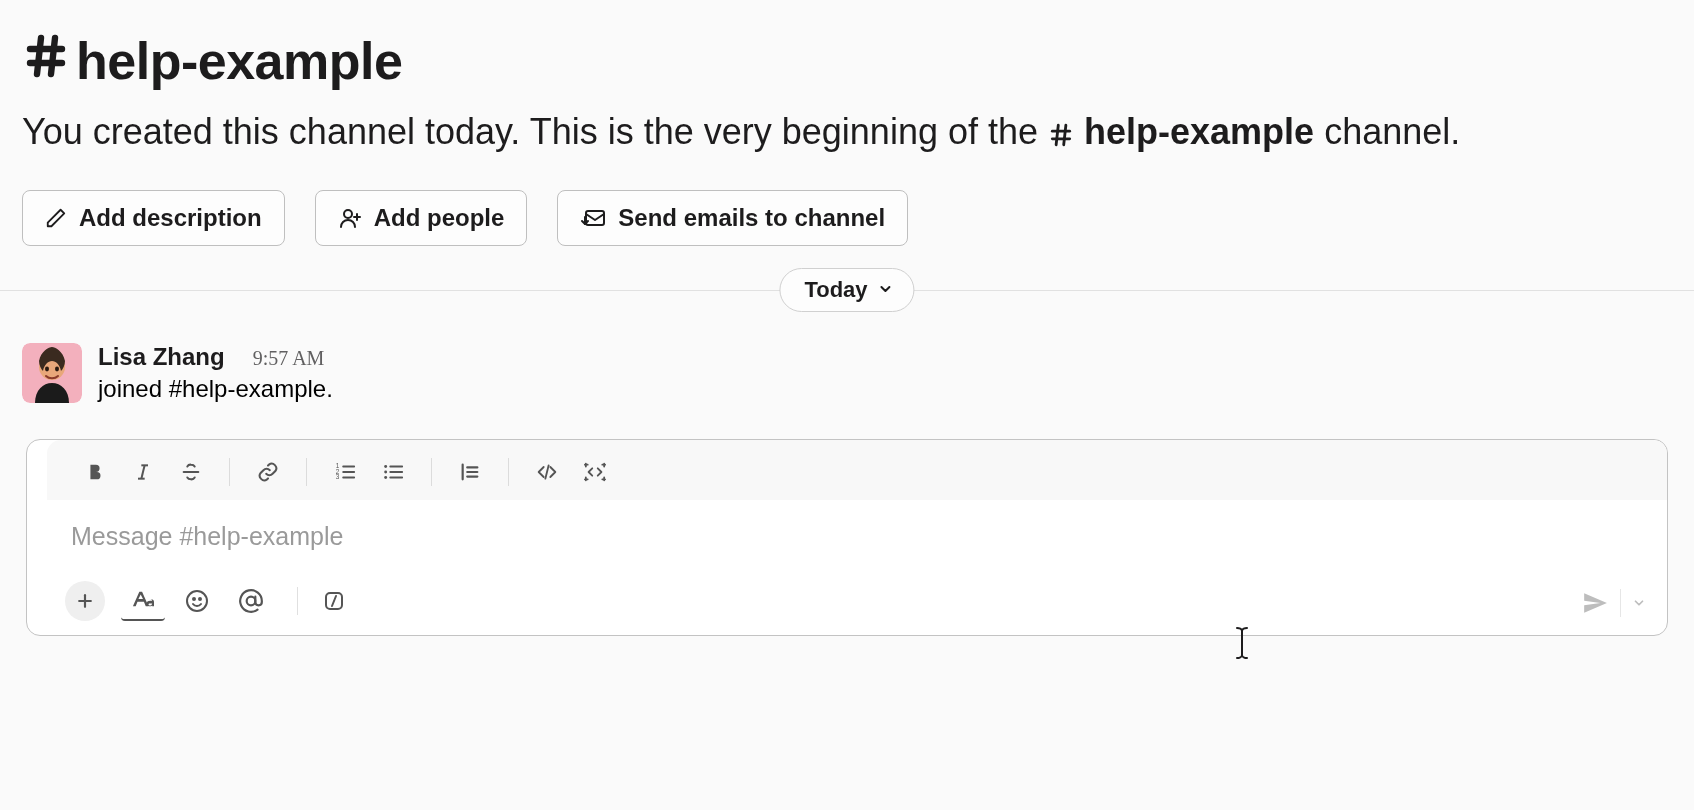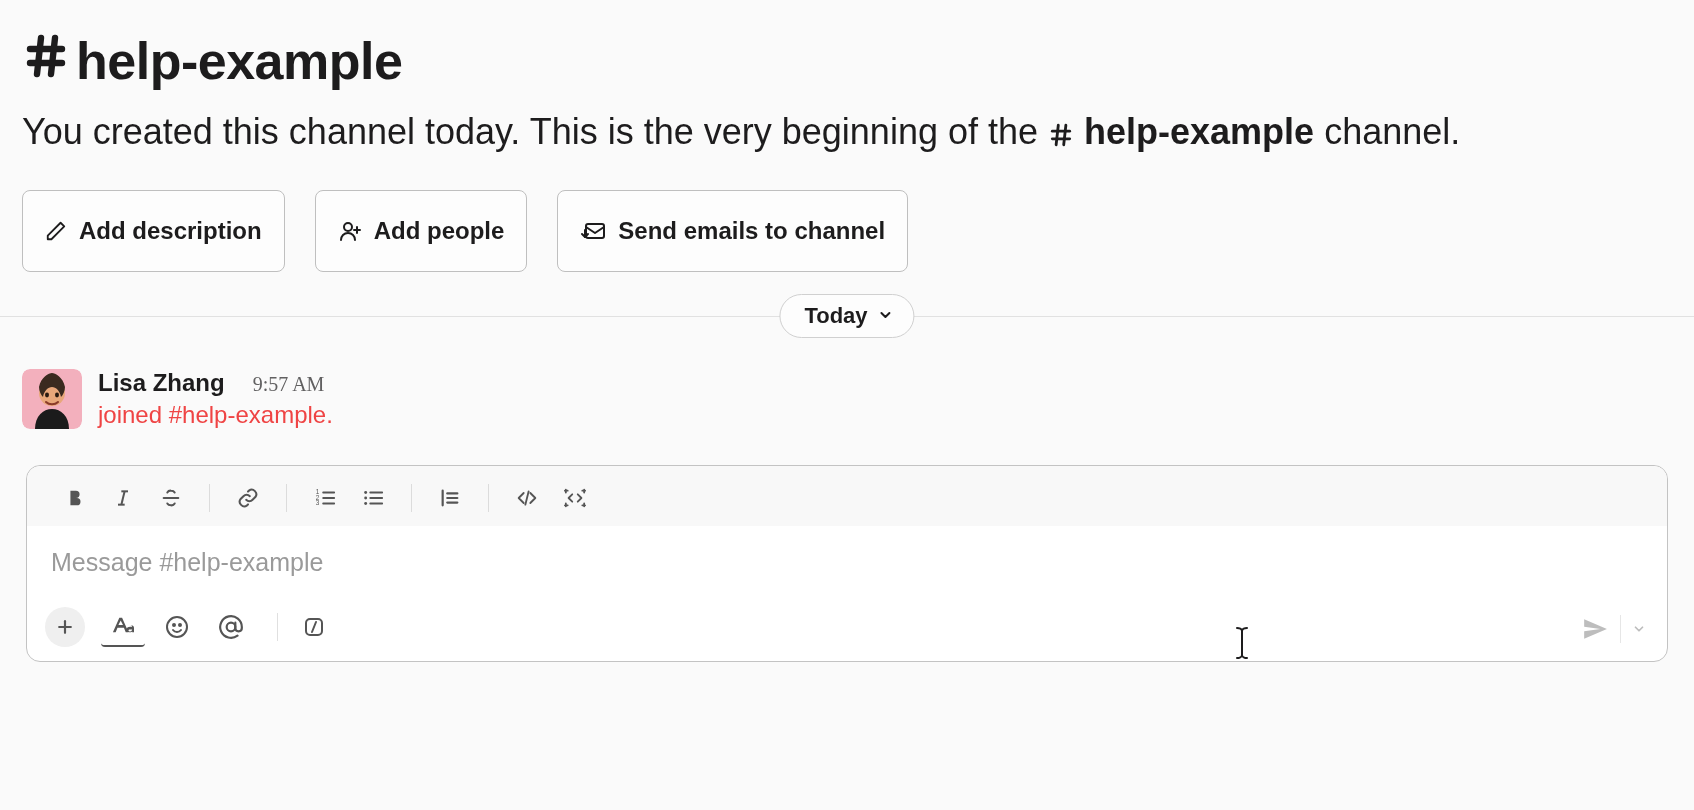--- a/index.html
+++ b/index.html
@@ -47,21 +47,21 @@
     gap: 30px;
     margin-bottom: 44px;
   }
   .action-btn {
     display: inline-flex;
     align-items: center;
     gap: 12px;
     border: 1px solid #bfbfbf;
     background: #fdfdfd;
     border-radius: 8px;
-    padding: 26px 22px;
+    padding: 13px 22px;
     font-size: 24px;
     font-weight: 600;
     color: #1d1c1d;
     cursor: pointer;
   }
   .action-btn svg { display: block; }
 
   .date-divider {
     position: relative;
     width: calc(100% + 44px);
@@ -109,30 +109,31 @@
     font-size: 24px;
     font-weight: 800;
   }
   .event-text .timestamp {
     font-size: 20px;
     color: #616061;
     font-family: Liberation Serif, serif;
   }
   .event-text .line2 {
     font-size: 24px;
-    color: #ef4444;
+    color: #000000;
     margin-top: 4px;
   }
 
   .composer {
     border: 1px solid #c3c3c3;
     border-radius: 14px;
     background: #ffffff;
     width: calc(100% - 8px);
     margin: 0 auto;
+    padding-left: 20px;
   }
   .composer-toolbar {
     display: flex;
     align-items: center;
     gap: 0;
     padding: 14px 18px 10px 24px;
     background: #f8f8f8;
     border-top-left-radius: 14px;
     border-top-right-radius: 14px;
   }

